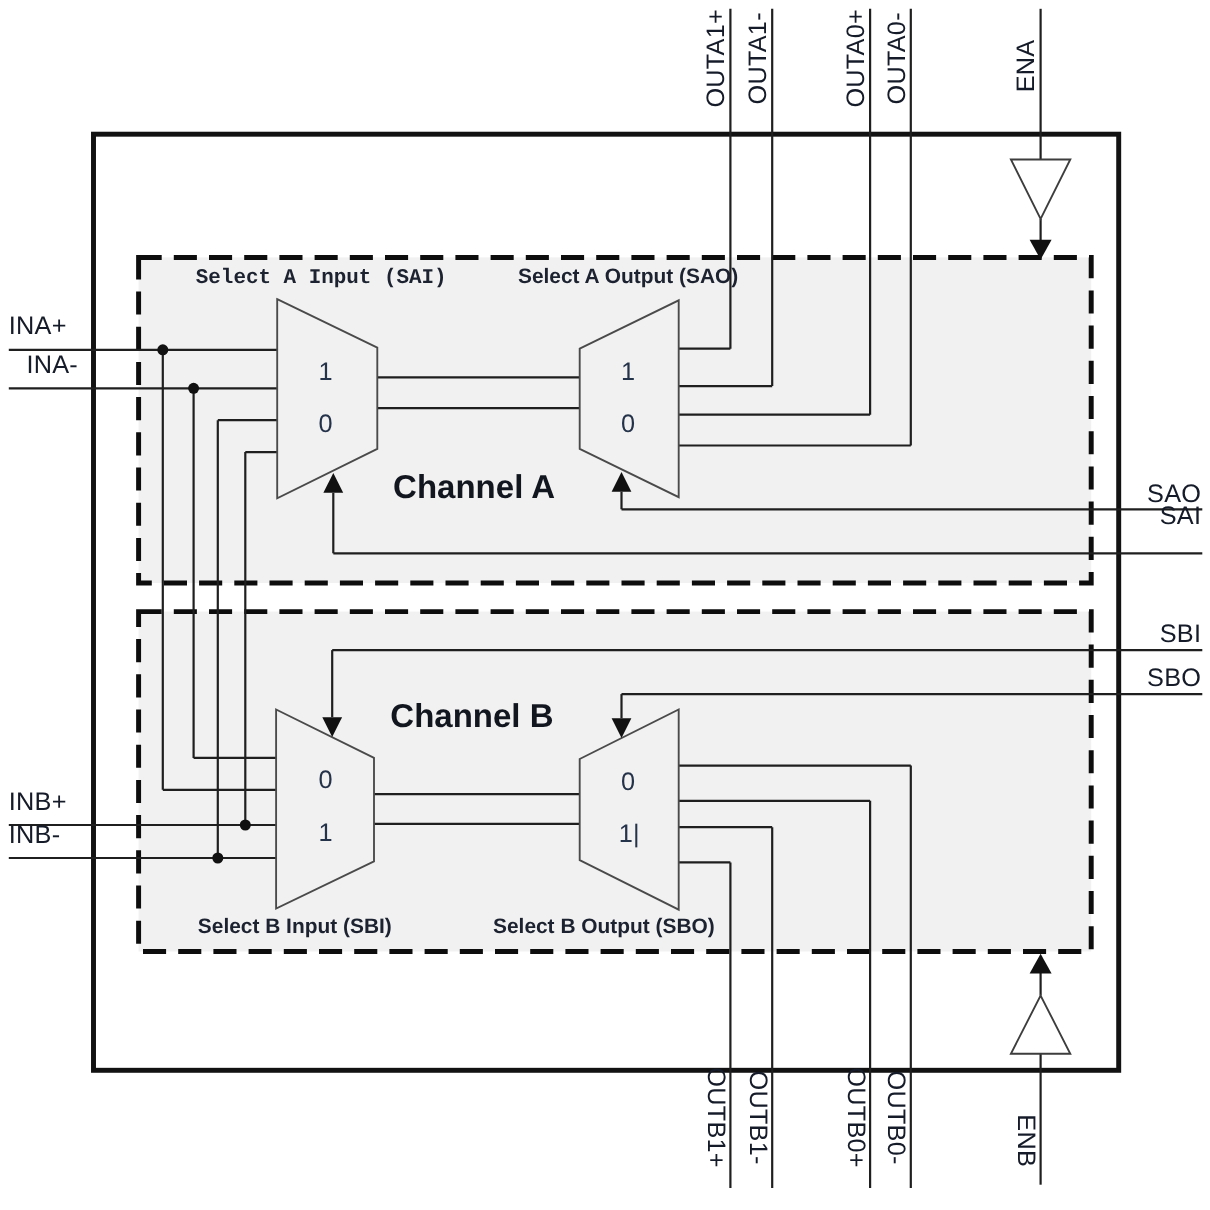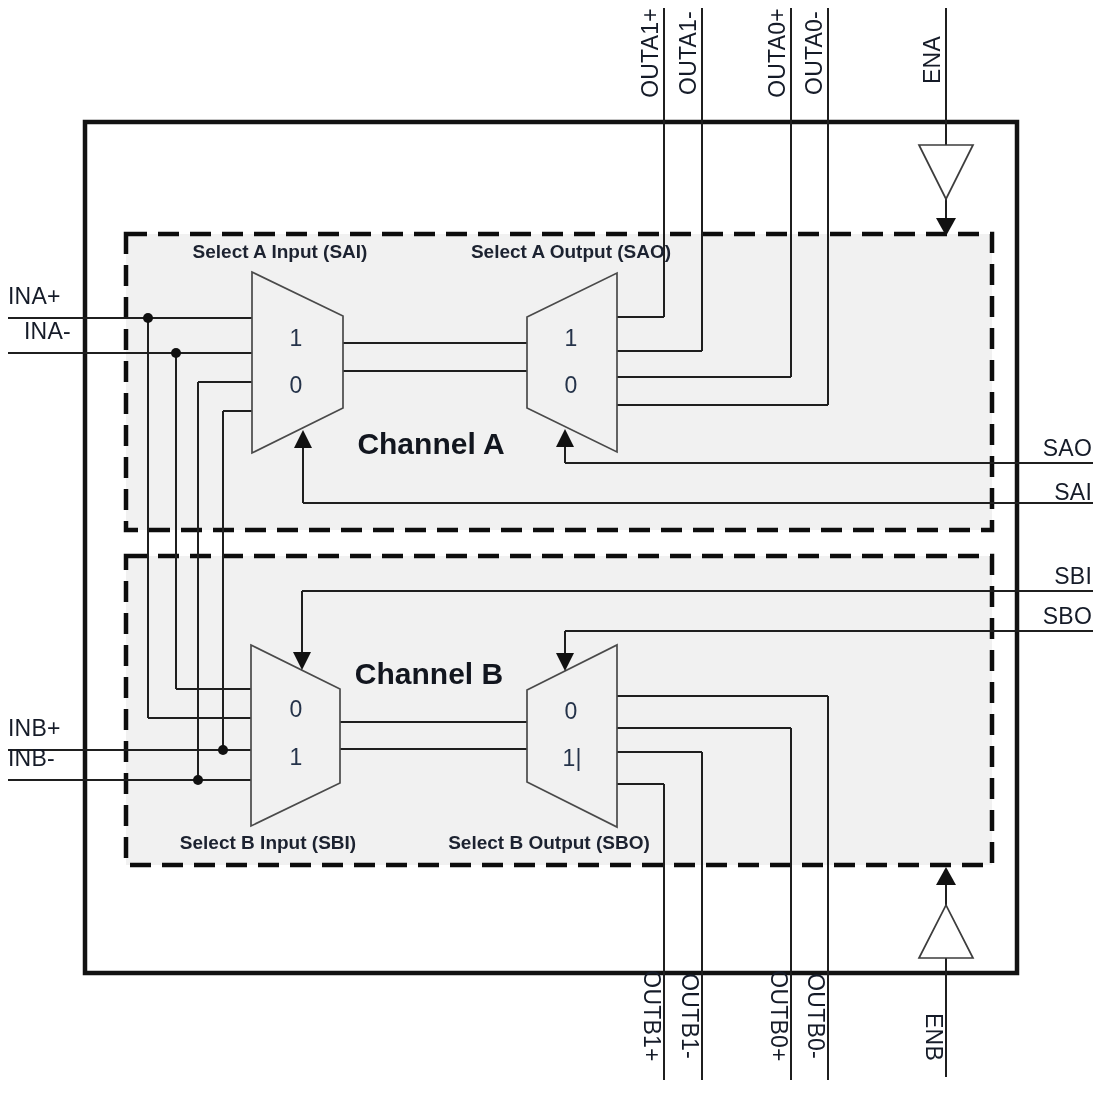--- a/index.html
+++ b/index.html
@@ -146,31 +146,31 @@
   <div class="lbl vbot" style="left:778px;top:1016px;">OUTB0+</div>
   <div class="lbl vbot" style="left:815px;top:1016px;">OUTB0-</div>
   <div class="lbl vbot" style="left:933px;top:1037px;">ENB</div>
 
   <div class="lbl" style="left:8px;top:284px;">INA+</div>
   <div class="lbl" style="left:24px;top:319px;">INA-</div>
   <div class="lbl" style="left:8px;top:716px;">INB+</div>
   <div class="lbl" style="left:8px;top:746px;">INB-</div>
 
   <div class="lbl rightlbl" style="top:436px;">SAO</div>
-  <div class="lbl rightlbl" style="top:480px;">SAI</div>
+  <div class="lbl rightlbl" style="top:456px;">SAI</div>
   <div class="lbl rightlbl" style="top:564px;">SBI</div>
   <div class="lbl rightlbl" style="top:604px;">SBO</div>
 
-  <div class="muxtitle" style="left:280px;top:252px;">Select A Input (SAI)</div>
+  <div class="muxtitle" style="left:292px;top:252px;font-family:Liberation Mono, monospace;">Select A Input (SAI)</div>
   <div class="muxtitle" style="left:571px;top:252px;">Select A Output (SAO)</div>
   <div class="muxtitle" style="left:268px;top:843px;">Select B Input (SBI)</div>
   <div class="muxtitle" style="left:549px;top:843px;">Select B Output (SBO)</div>
 
   <div class="chlabel" style="left:431px;top:444px;">Channel A</div>
-  <div class="chlabel" style="left:429px;top:674px;">Channel B</div>
+  <div class="chlabel" style="left:429px;top:652px;">Channel B</div>
 
   <div class="muxnum" style="left:296px;top:338px;">1</div>
   <div class="muxnum" style="left:296px;top:385px;">0</div>
   <div class="muxnum" style="left:571px;top:338px;">1</div>
   <div class="muxnum" style="left:571px;top:385px;">0</div>
   <div class="muxnum" style="left:296px;top:709px;">0</div>
   <div class="muxnum" style="left:296px;top:757px;">1</div>
   <div class="muxnum" style="left:571px;top:711px;">0</div>
   <div class="muxnum" style="left:572px;top:758px;">1|</div>
 

